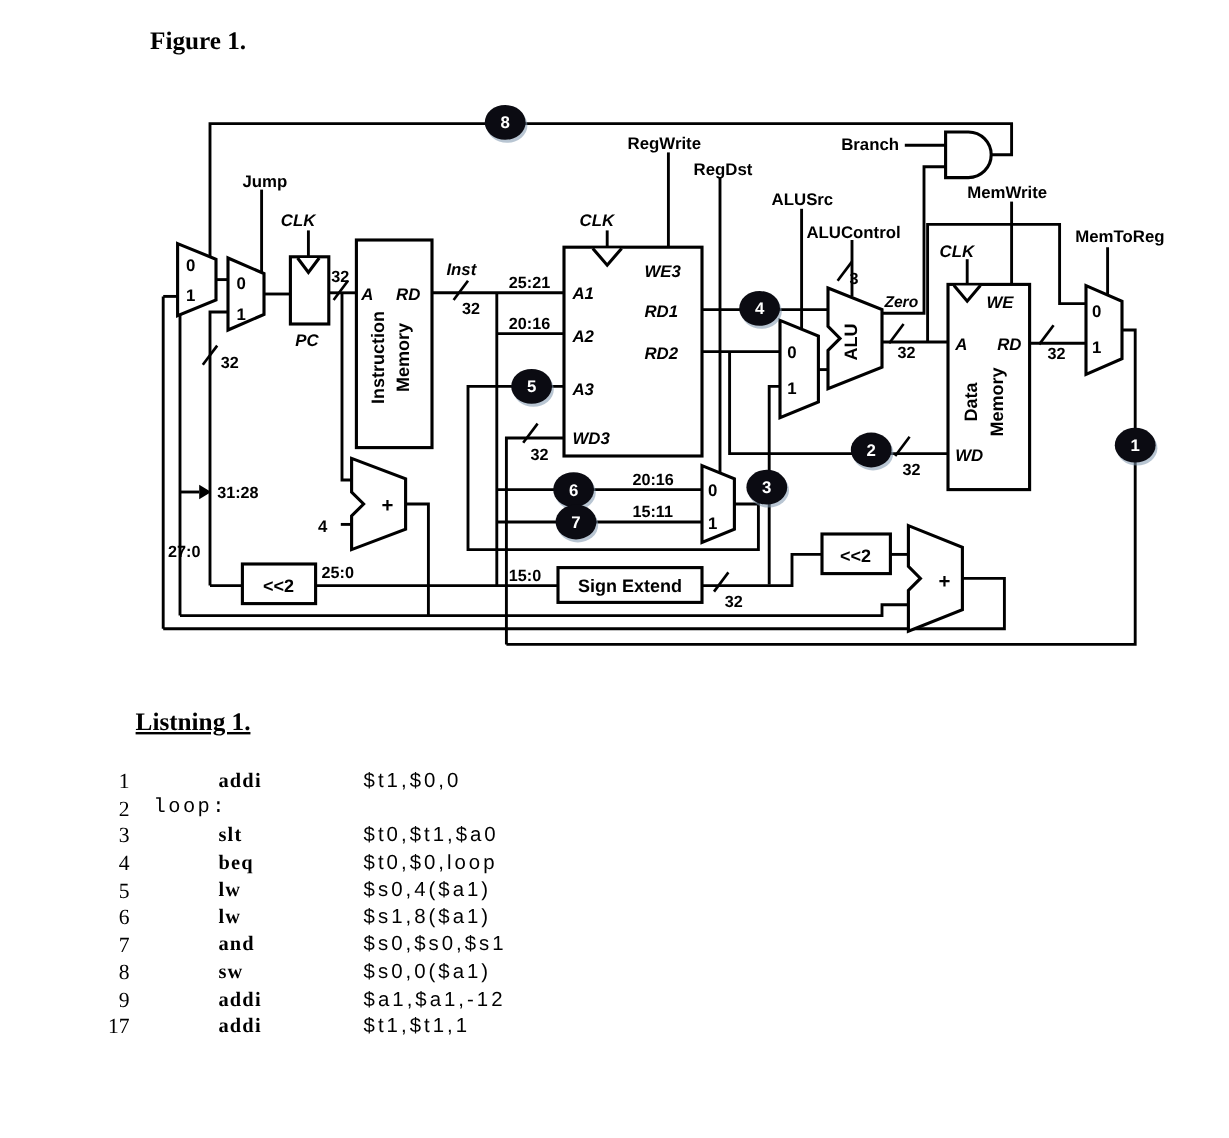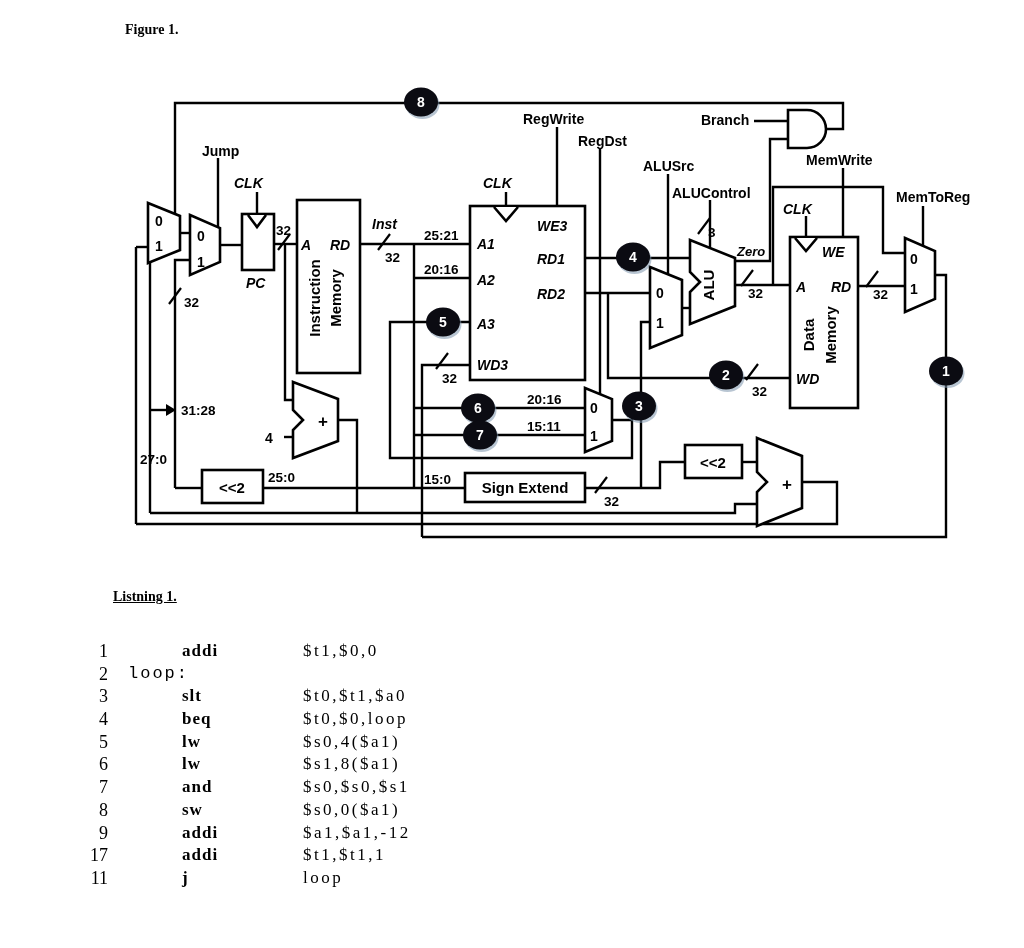--- a/index.html
+++ b/index.html
@@ -1,39 +1,39 @@
 <!DOCTYPE html>
 <html><head>
 <meta charset="utf-8">
 <style>
   html,body{margin:0;padding:0;background:#fff;}
   #page{position:relative;width:1024px;height:948px;background:#ffffff;overflow:hidden;
         font-family:"Liberation Sans",sans-serif;color:#000;}
-  .sertitle{position:absolute;font-family:"Liberation Serif",serif;font-weight:bold;font-size:14px;color:#000;}
+  .sertitle{position:absolute;font-family:"Liberation Serif",serif;font-weight:bold;font-size:21px;color:#000;}
   svg{position:absolute;left:0;top:0;}
   svg text{fill:#000;font-family:"Liberation Sans",sans-serif;}
   .sig{font-size:14px;font-weight:bold;}
   .prt{font-size:14px;font-weight:bold;font-style:italic;}
   .bit{font-size:13.5px;font-weight:bold;}
   .wid{font-size:13.5px;font-weight:bold;}
   .mux01{font-size:14px;font-weight:bold;}
   .blk{font-size:15px;font-weight:bold;}
   .plus{font-size:17px;font-weight:bold;}
   .mnum{font-size:14px;font-weight:bold;fill:#fff;text-anchor:middle;}
   .wire{stroke:#000;stroke-width:2.4;fill:none;}
   .shape{stroke:#000;stroke-width:2.6;fill:#fff;}
   .slash{stroke:#000;stroke-width:2.2;}
   
   #listing{position:absolute;left:68px;top:641px;width:560px;}
   .crow{position:relative;height:22.7px;}
   .lno{position:absolute;left:0;width:40px;text-align:right;
        font-family:"Liberation Serif",serif;font-size:18px;}
   .llabel{position:absolute;left:60px;font-family:"Liberation Mono",monospace;font-size:17px;letter-spacing:2px;}
   .lop{position:absolute;left:114px;font-family:Liberation Serif, serif;font-weight:bold;font-size:17px;letter-spacing:1px;}
-  .largs{position:absolute;left:235px;font-family:Liberation Serif, serif;font-size:17px;letter-spacing:2.5px;}
+  .largs{position:absolute;left:235px;font-family:Liberation Sans, sans-serif;font-size:17px;letter-spacing:2.5px;}
 </style>
 </head>
 <body>
 
 <div id="page">
 
   <div class="sertitle" style="left:125px;top:22px;">Figure 1.</div>
 
   <svg width="1024" height="565" viewBox="0 0 1024 565">
 
@@ -291,21 +291,15 @@
       <span class="llabel"></span>
       <span class="lop">addi</span>
       <span class="largs">$a1,$a1,-12</span>
     </div>
     <div class="crow">
       <span class="lno">17</span>
       <span class="llabel"></span>
       <span class="lop">addi</span>
       <span class="largs">$t1,$t1,1</span>
     </div>
-    <div class="crow">
-      <span class="lno">11</span>
-      <span class="llabel"></span>
-      <span class="lop">j</span>
-      <span class="largs">loop</span>
-    </div>
   </div>
 
 </div>
 
 </body></html>

